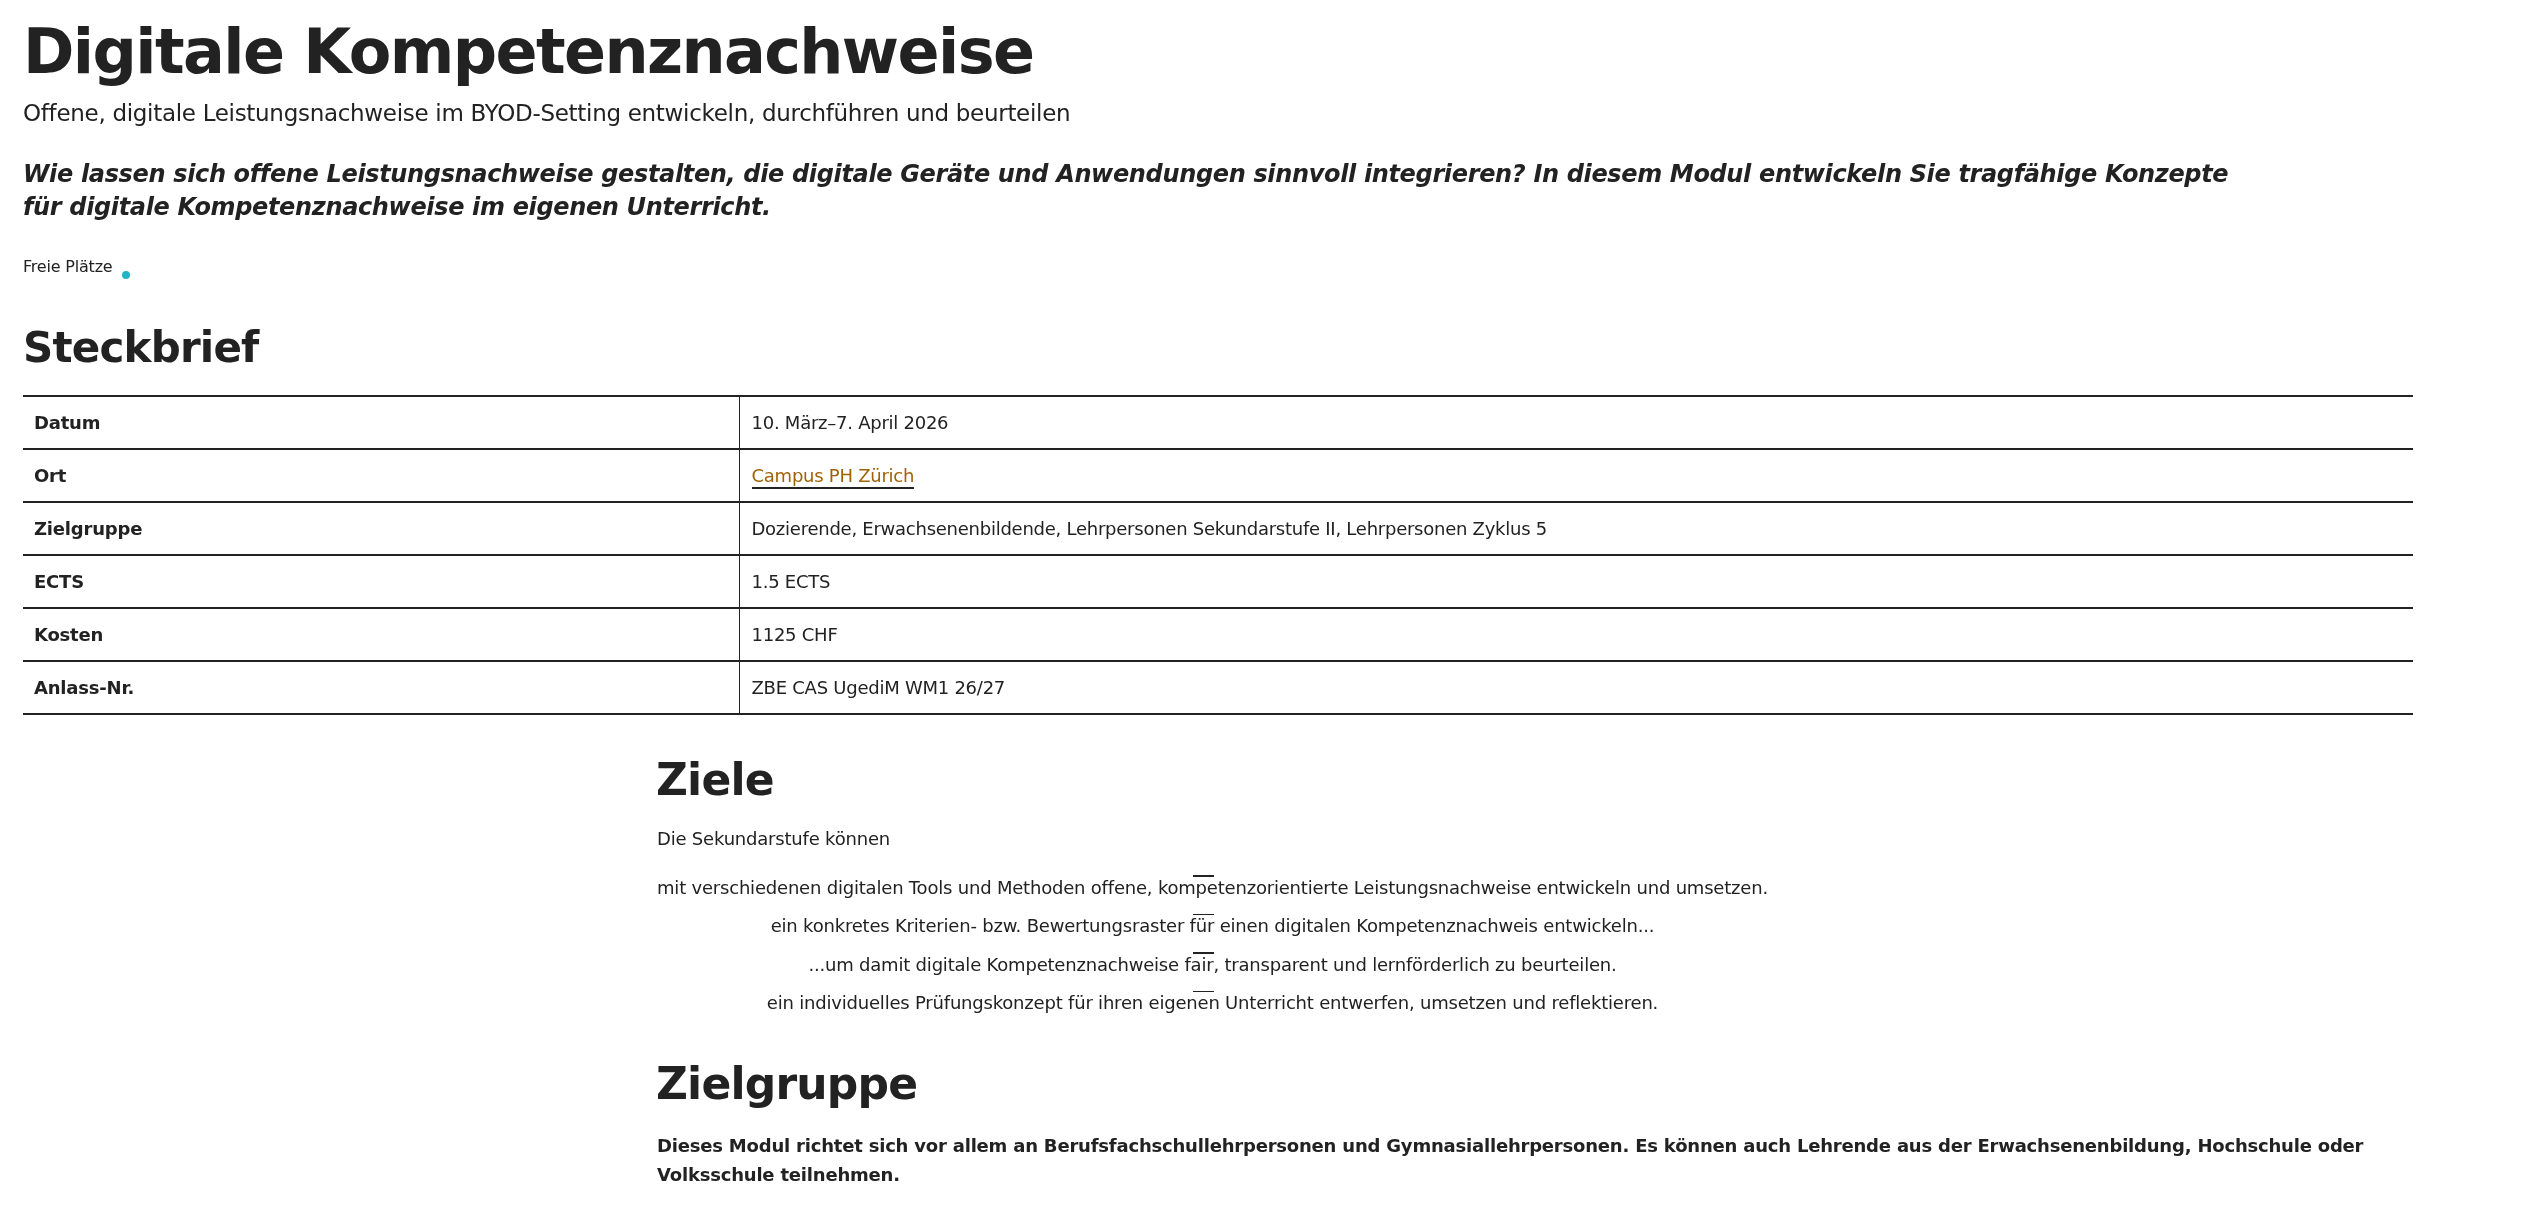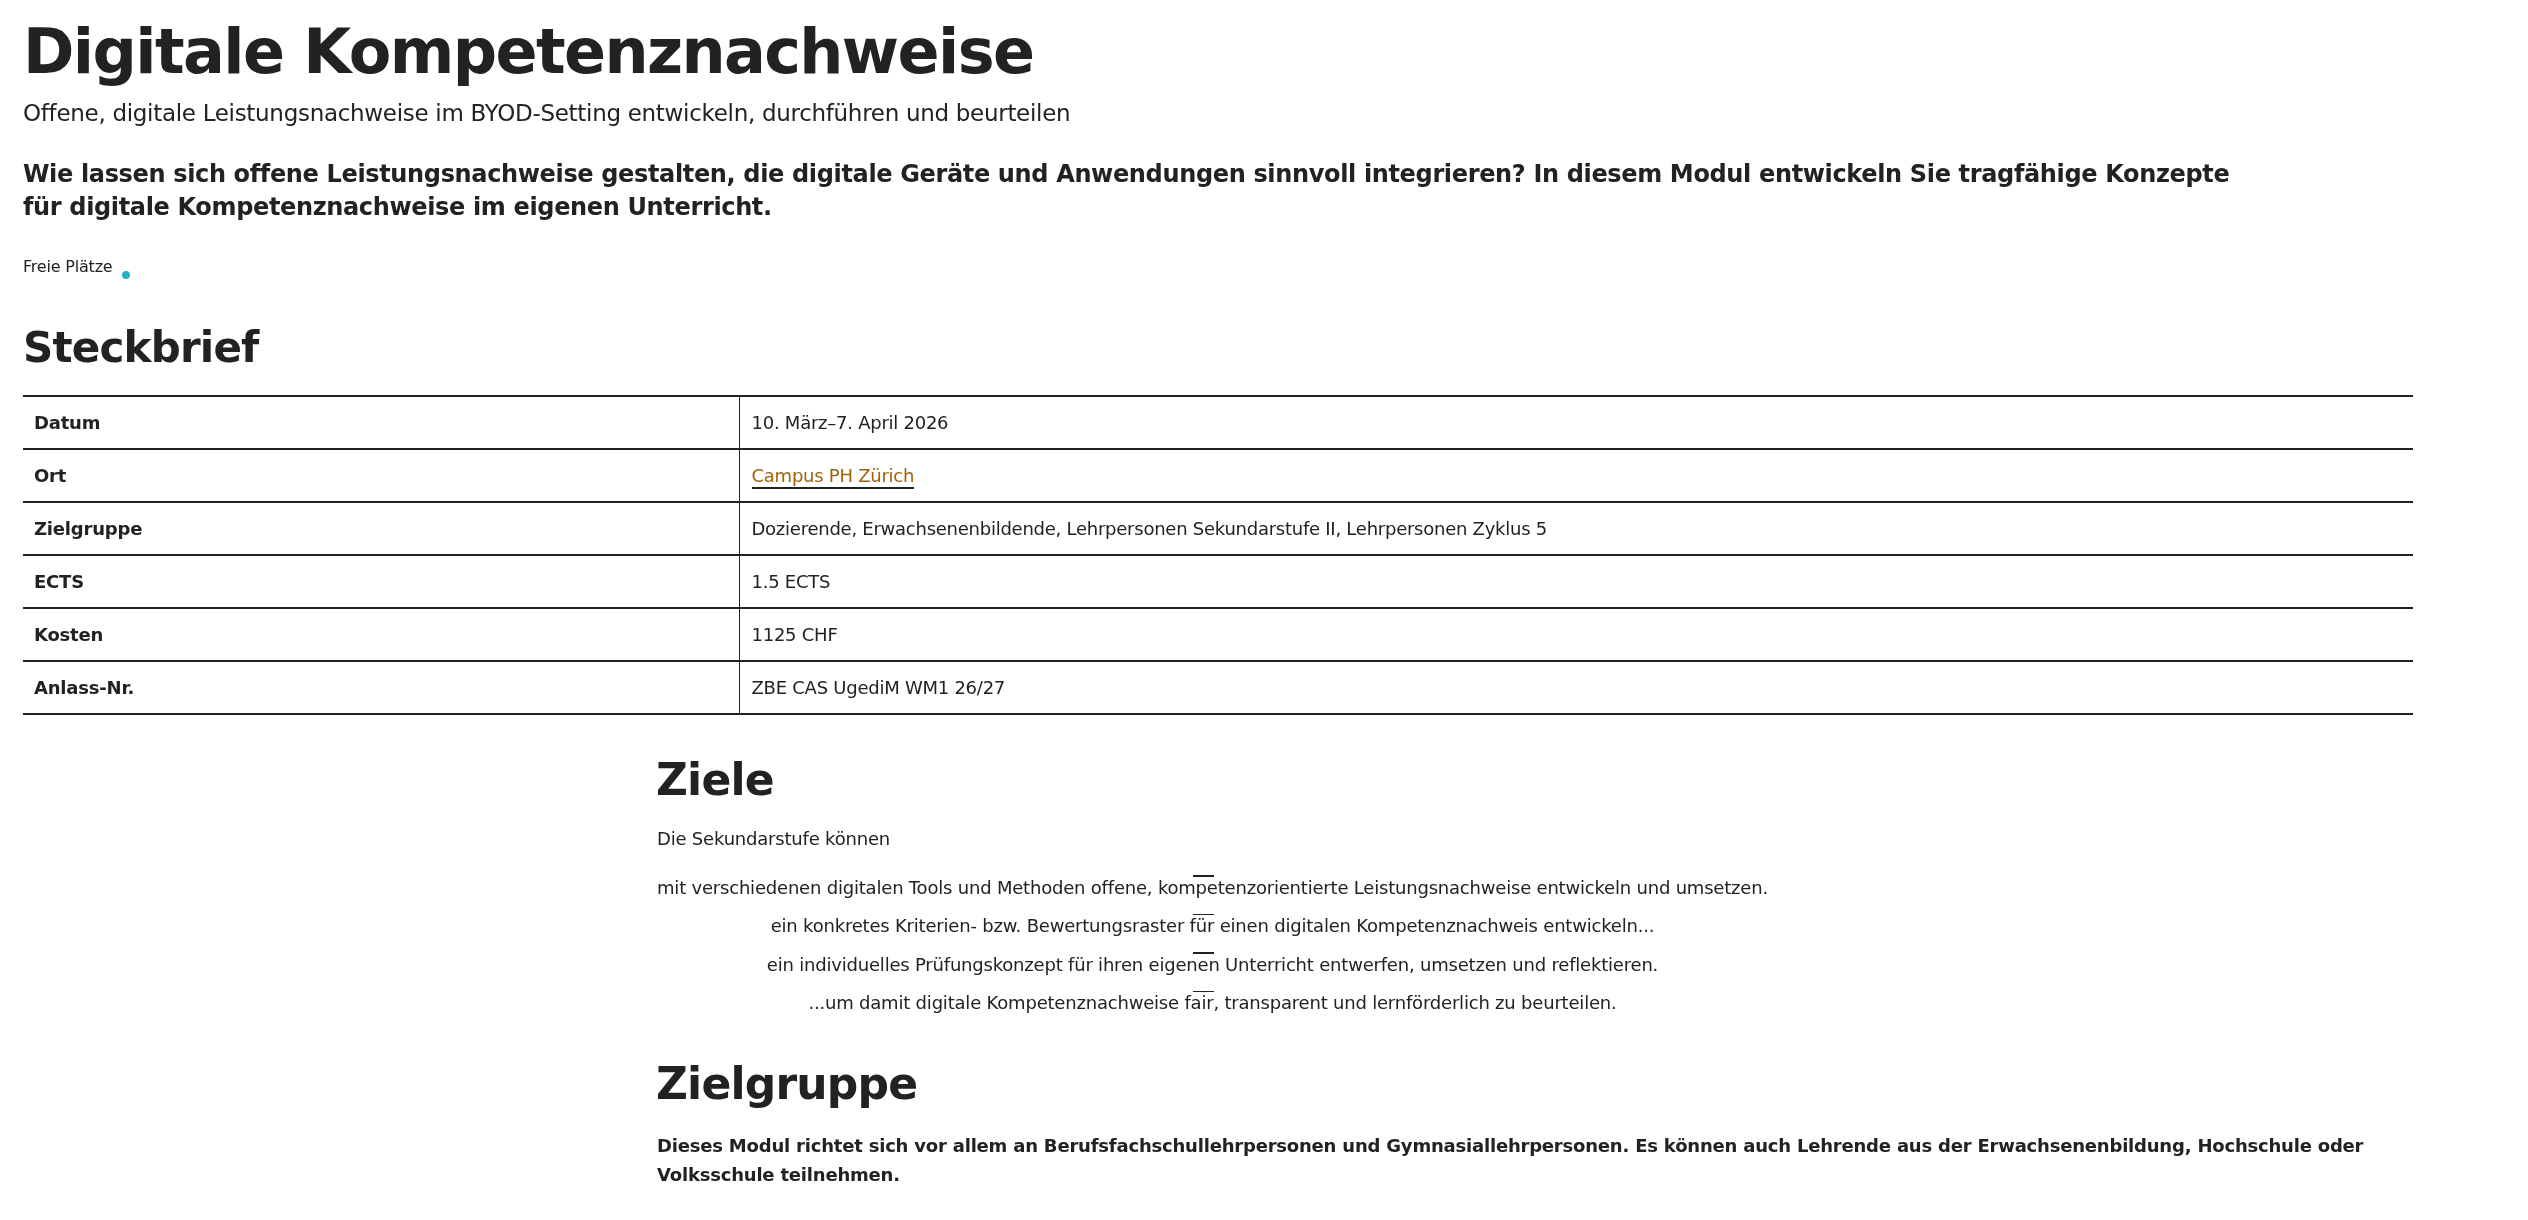--- a/index.html
+++ b/index.html
@@ -23,20 +23,21 @@
       position: absolute; left: 23px; top: 98px;
       font-size: 23px; line-height: 30px; font-weight: normal;
       letter-spacing: -0.3px;
       white-space: nowrap;
     }
     .lead {
       position: absolute; left: 23px; top: 158px;
       width: 2250px;
       font-size: 24px; line-height: 33px; font-weight: bold;
       letter-spacing: -0.35px;
+      font-style: italic;
     }
     .availability {
       position: absolute; left: 23px; top: 255px;
       display: flex; align-items: flex-end;
       font-size: 16px; line-height: 24px;
       letter-spacing: -0.2px;
     }
     .availability .dot {
       display: inline-block; width: 8px; height: 8px; border-radius: 50%;
       margin-left: 9px; margin-top: 1px;
@@ -136,24 +137,24 @@
     <li>
       <span class="dash"></span>
       <span>mit verschiedenen digitalen Tools und Methoden offene, kompetenzorientierte Leistungsnachweise entwickeln und umsetzen.</span>
     </li>
     <li>
       <span class="dash"></span>
       <span>ein konkretes Kriterien- bzw. Bewertungsraster für einen digitalen Kompetenznachweis entwickeln...</span>
     </li>
     <li>
       <span class="dash"></span>
-      <span>ein individuelles Prüfungskonzept für ihren eigenen Unterricht entwerfen, umsetzen und reflektieren.</span>
+      <span>...um damit digitale Kompetenznachweise fair, transparent und lernförderlich zu beurteilen.</span>
     </li>
     <li>
       <span class="dash"></span>
-      <span>...um damit digitale Kompetenznachweise fair, transparent und lernförderlich zu beurteilen.</span>
+      <span>ein individuelles Prüfungskonzept für ihren eigenen Unterricht entwerfen, umsetzen und reflektieren.</span>
     </li>
   </ul>
 
   <h2 class="h2 zielgruppe">Zielgruppe</h2>
   <p class="para">Dieses Modul richtet sich vor allem an Berufsfachschullehrpersonen und Gymnasiallehrpersonen. Es können auch Lehrende aus der Erwachsenenbildung, Hochschule oder Volksschule teilnehmen.</p>
 
 </div>
 
 </body></html>

